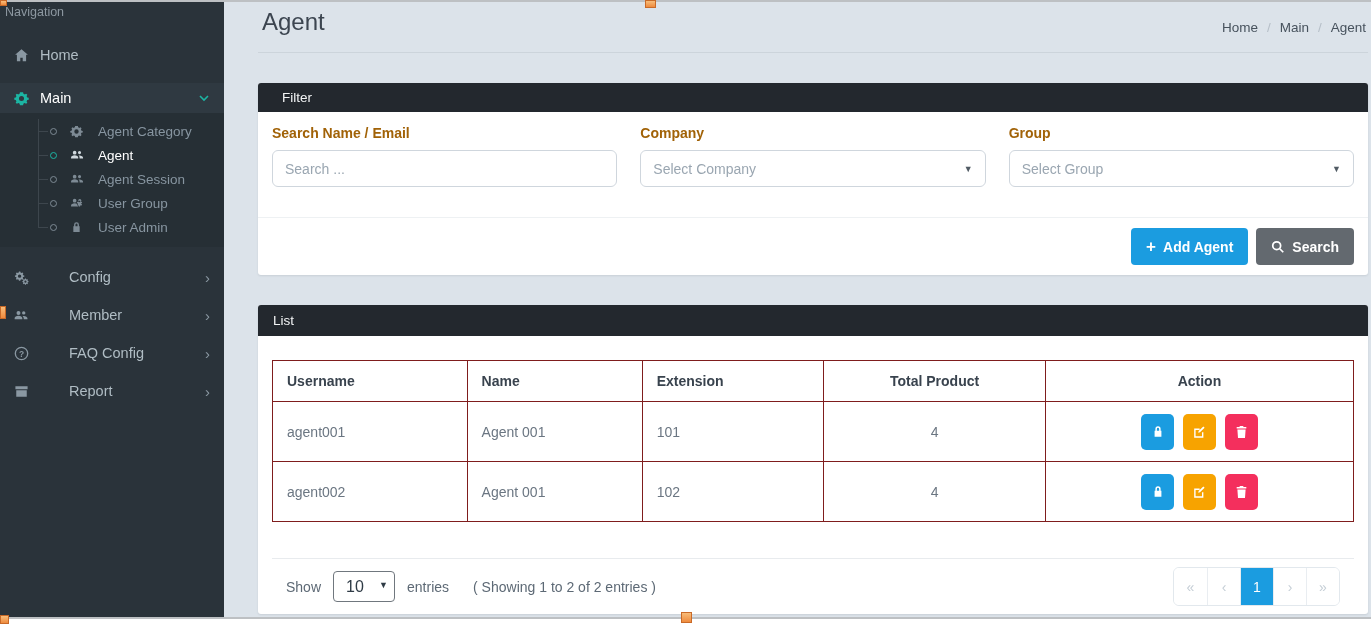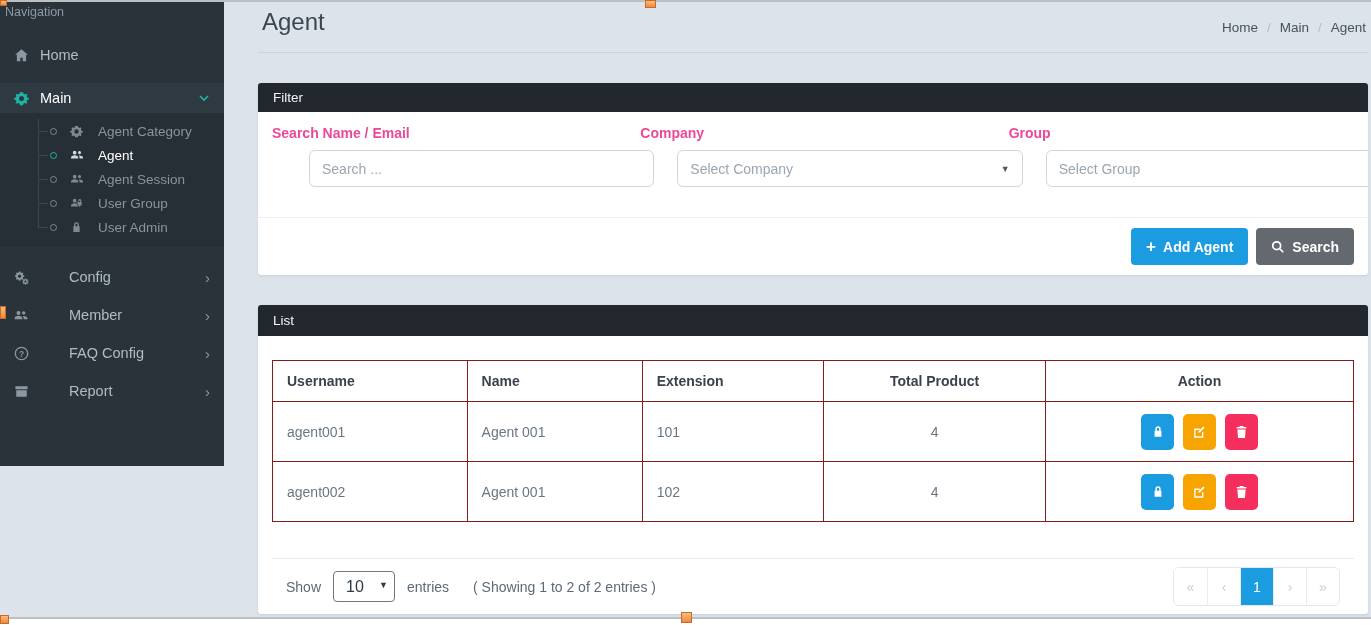--- a/index.html
+++ b/index.html
@@ -1,21 +1,21 @@
 <!DOCTYPE html>
 <html><head>
 <meta charset="utf-8">
 <style>
   * { margin:0; padding:0; box-sizing:border-box; }
   html,body { width:1371px; height:625px; }
   body { font-family:"Liberation Sans","DejaVu Sans",sans-serif; background:#dce3ea; }
   .screen { position:relative; width:1371px; height:625px; overflow:hidden; background:#dce3ea; }
 
   
-  .sidebar { position:absolute; left:0; top:0; width:224px; height:466px; background:#2a333a; z-index:1; }
+  .sidebar { position:absolute; left:0; top:0; width:224px; height:619px; background:#2a333a; z-index:1; }
   .nav-title { color:#8d98a1; font-size:12.5px; padding:5px 8px 10px 5px; }
   .side-item { display:flex; align-items:center; height:28px; padding:0 14px 0 13px; gap:11px;
                color:#b0bdc4; font-size:14.5px; cursor:pointer; }
   .side-item .s-icon { width:16px; height:16px; display:flex; align-items:center; justify-content:center; color:#8a98a2; flex:0 0 16px; }
   .side-item .s-label { flex:1; }
   .side-item .s-caret { color:#8a98a2; font-size:15px; line-height:1; }
   .item-home { margin-top:12px; margin-bottom:14px; }
   .item-main { background:#2f3941; height:30px; color:#ffffff; }
   .item-main .s-icon { color:#1cb5a3; }
   .item-main .s-caret svg { stroke:#1cb5a3; }
@@ -37,27 +37,27 @@
   
   .content { position:absolute; left:224px; top:0; width:1147px; height:619px; padding:0 3px 0 34px; }
   .content-header { display:flex; justify-content:space-between; align-items:flex-start; padding:8px 2px 0 4px; }
   .page-title { font-size:24px; color:#3c4550; font-weight:400; }
   .breadcrumb { display:flex; gap:9px; font-size:13.5px; color:#47525d; margin-top:12px; }
   .breadcrumb .sep { color:#b6bfc8; }
   .content-hr { border:none; border-top:1px solid #ccd4db; margin:16px 0 0 0; }
 
   .card { background:#ffffff; border-radius:3px; box-shadow:0 1px 2px rgba(60,70,80,.12); margin-top:30px; overflow:hidden; }
   .card-head { background:#23282e; color:#f2f4f5; font-size:13.5px; padding:8px 15px; }
-  .filter-head { padding:7px 15px; }
+  .filter-head { padding:7px 24px; }
 
   .filter-body { display:flex; gap:23px; padding:13px 14px 30px 14px; }
   .f-group { flex:1; }
-  .f-label { font-size:14px; font-weight:bold; color:#ec4899; margin-bottom:9px; }
+  .f-label { font-size:14px; font-weight:bold; color:#a16207; margin-bottom:9px; }
   .f-input, .fake-select { width:100%; height:37px; border:1px solid #cfd6dd; border-radius:6px;
-        font-size:14px; padding:8px 12px; color:#3c4550; background:#fff;margin-left:37px; }
+        font-size:14px; padding:8px 12px; color:#3c4550; background:#fff; }
   .f-input::placeholder { color:#9aa6b1; }
   .fake-select { display:flex; align-items:center; justify-content:space-between; cursor:pointer; }
   .fake-select .ph { color:#9aa6b1; }
   .fake-select .caret { color:#515b64; font-size:9px; }
 
   .filter-foot { border-top:1px solid #eef1f3; padding:10px 14px; display:flex; justify-content:flex-end; gap:8px; }
   .btn { display:inline-flex; align-items:center; gap:7px; height:37px; padding:0 15px; border:none; border-radius:4px;
          font-size:14px; font-weight:bold; color:#fff; cursor:pointer; font-family:inherit; }
   .btn-blue { background:#1b9ce0; }
   .btn-gray { background:#63696f; }

